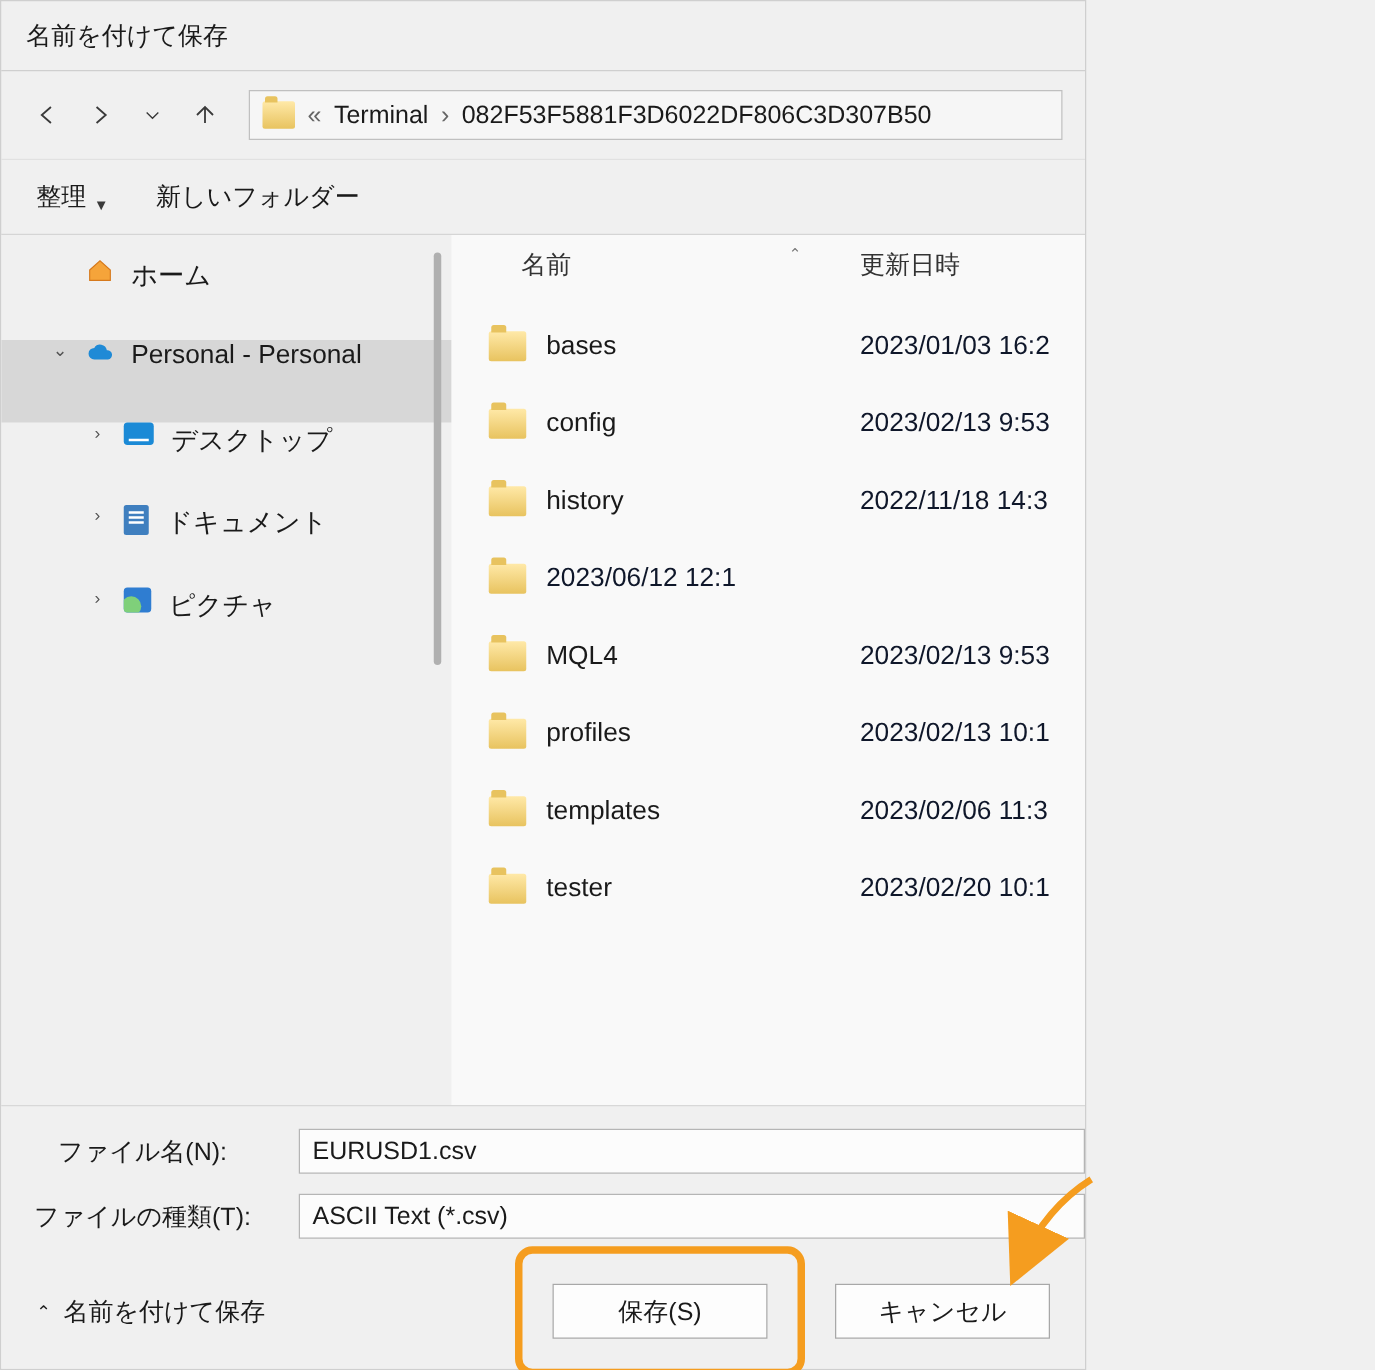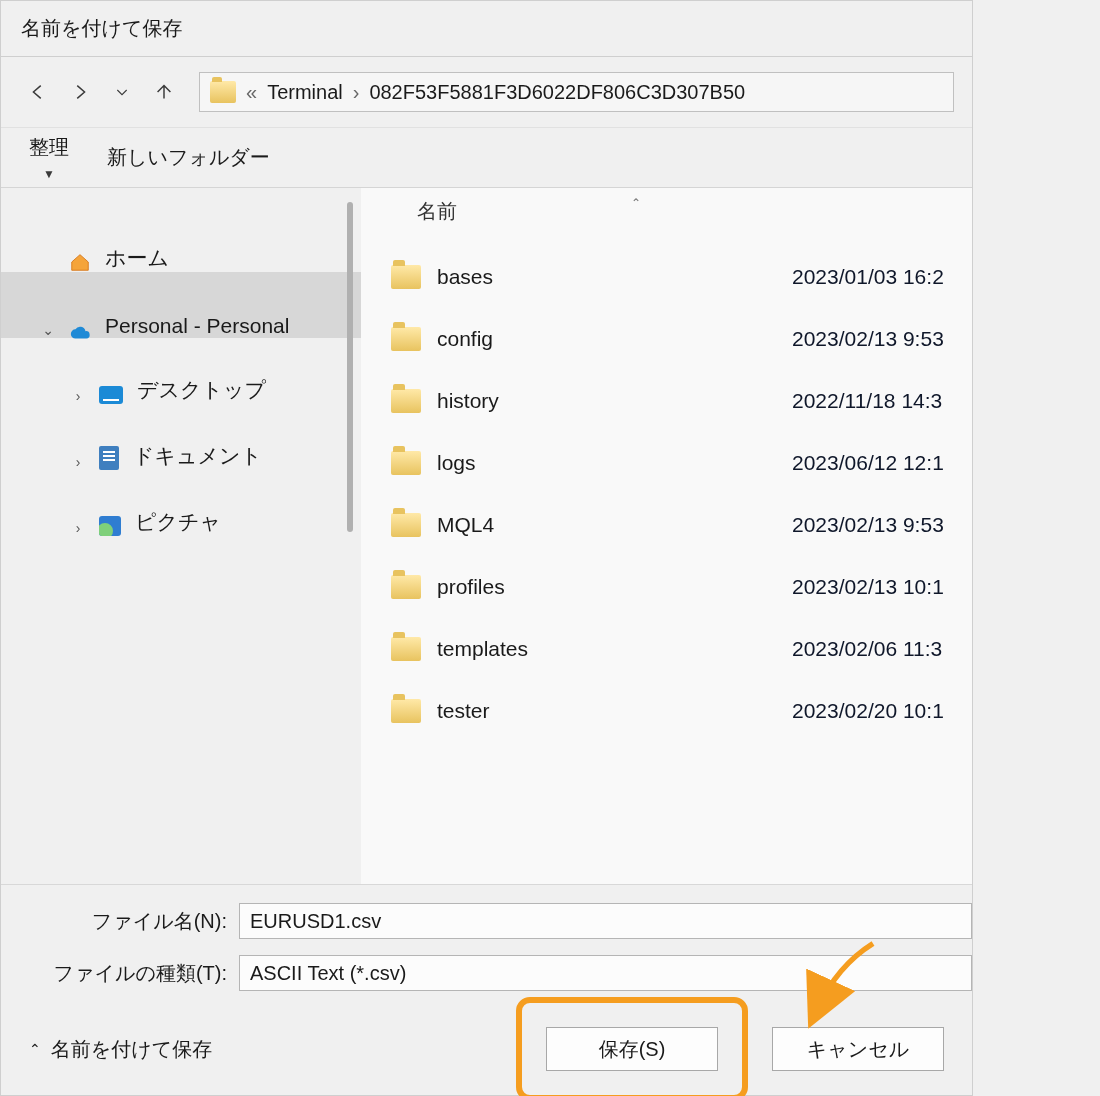--- a/index.html
+++ b/index.html
@@ -6,21 +6,21 @@
   body {
     font-family: "Yu Gothic UI", "Meiryo", "Segoe UI", sans-serif;
     background: #f0f0f0;
     width: 1100px;
     height: 1096px;
     overflow: hidden;
     font-size: 19px;
     color: #1a1a1a;
   }
   .dialog {
-    width: 973px;
+    width: 869px;
     height: 1096px;
     background: #f0f0f0;
     border: 1px solid #cfcfcf;
     display: flex;
     flex-direction: column;
   }
   .titlebar {
     height: 56px;
     padding: 0 20px;
     display: flex;
@@ -79,24 +79,23 @@
     height: 60px;
     display: flex;
     align-items: center;
     padding: 0 28px;
     gap: 38px;
     font-size: 20px;
     border-top: 1px solid #e1e1e1;
   }
   .toolbarrow .menu {
     display: flex;
-    align-items: center;
+    align-items: flex-end;
     gap: 6px;
     cursor: pointer;
-    flex-direction: column;
   }
   .toolbarrow .menu .caret { color:#3a3a3a; font-size:12px; }
   .content {
     flex: 1;
     display: flex;
     border-top: 1px solid #d5d5d5;
     overflow: hidden;
   }
   .sidebar {
     width: 360px;
@@ -108,21 +107,21 @@
     position: absolute;
     right: 8px;
     top: 14px;
     width: 6px;
     height: 330px;
     background: #b0b0b0;
     border-radius: 3px;
   }
   .side-item {
     display: flex;
-    align-items: flex-end;
+    align-items: flex-start;
     height: 66px;
     padding-left: 40px;
     gap: 14px;
     font-size: 21px;
     cursor: pointer;
   }
   .side-item.selected { background: #d7d7d7; }
   .side-item.sub { padding-left: 70px; }
   .side-arrow { width: 14px; display:inline-flex; justify-content:center; color:#555; font-size:14px; }
   .ic-home {
@@ -191,21 +190,21 @@
     padding: 14px 0 0 0;
   }
   .fieldrow {
     display: flex;
     align-items: center;
     height: 44px;
     margin-bottom: 8px;
   }
   .fieldrow label {
     width: 238px;
-    text-align: right;
+    text-align: center;
     padding-right: 12px;
     font-size: 20px;
   }
   .fieldrow .textbox {
     flex: 1;
     height: 36px;
     border: 1px solid #b5b5b5;
     background: #fcfcfc;
     padding: 12px 10px;
     font-size: 20px;
@@ -350,40 +349,42 @@
         <span>ピクチャ</span>
       </div>
     </div>
 
     <div class="listpane">
       <div class="colhead">
         <div class="col-name">
           <span>名前</span>
           <span class="sortcaret">⌃</span>
         </div>
+        <div class="col-date">
+          <span>更新日時</span>
+        </div>
       </div>
       <div class="listbody" id="file-list">
           <div class="row">
             <span class="ic-folder"></span>
             <span class="fname">bases</span>
             <span class="fdate">2023/01/03 16:2</span>
           </div>
           <div class="row">
             <span class="ic-folder"></span>
             <span class="fname">config</span>
             <span class="fdate">2023/02/13 9:53</span>
           </div>
           <div class="row">
             <span class="ic-folder"></span>
             <span class="fname">history</span>
             <span class="fdate">2022/11/18 14:3</span>
           </div>
           <div class="row">
             <span class="ic-folder"></span>
-            <span class="fname">logs</span>
             <span class="fdate">2023/06/12 12:1</span>
           </div>
           <div class="row">
             <span class="ic-folder"></span>
             <span class="fname">MQL4</span>
             <span class="fdate">2023/02/13 9:53</span>
           </div>
           <div class="row">
             <span class="ic-folder"></span>
             <span class="fname">profiles</span>

